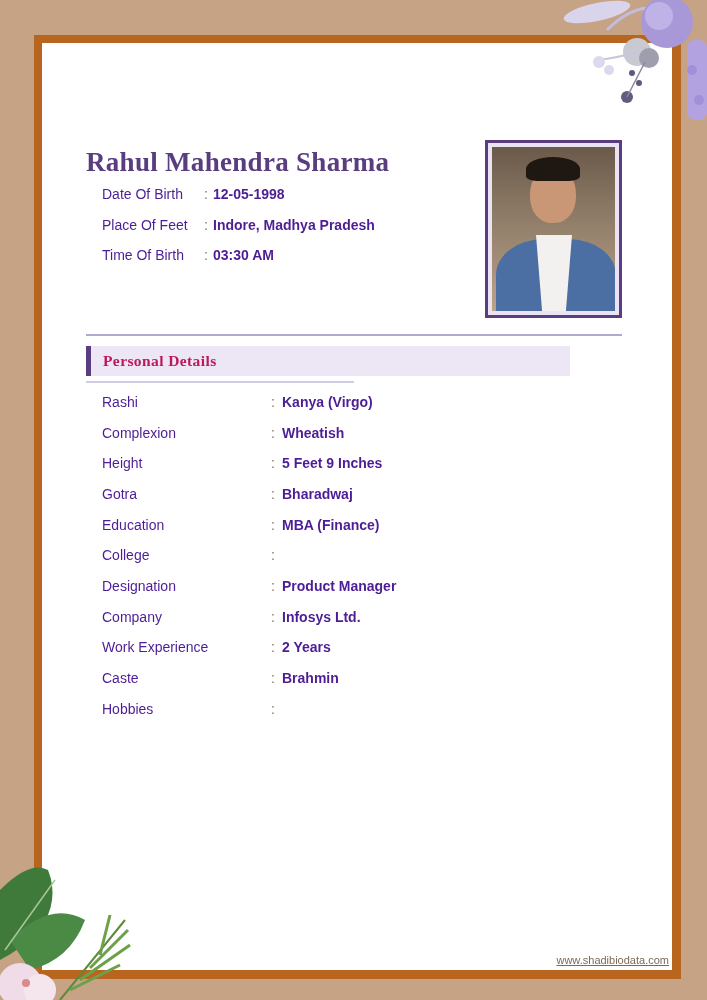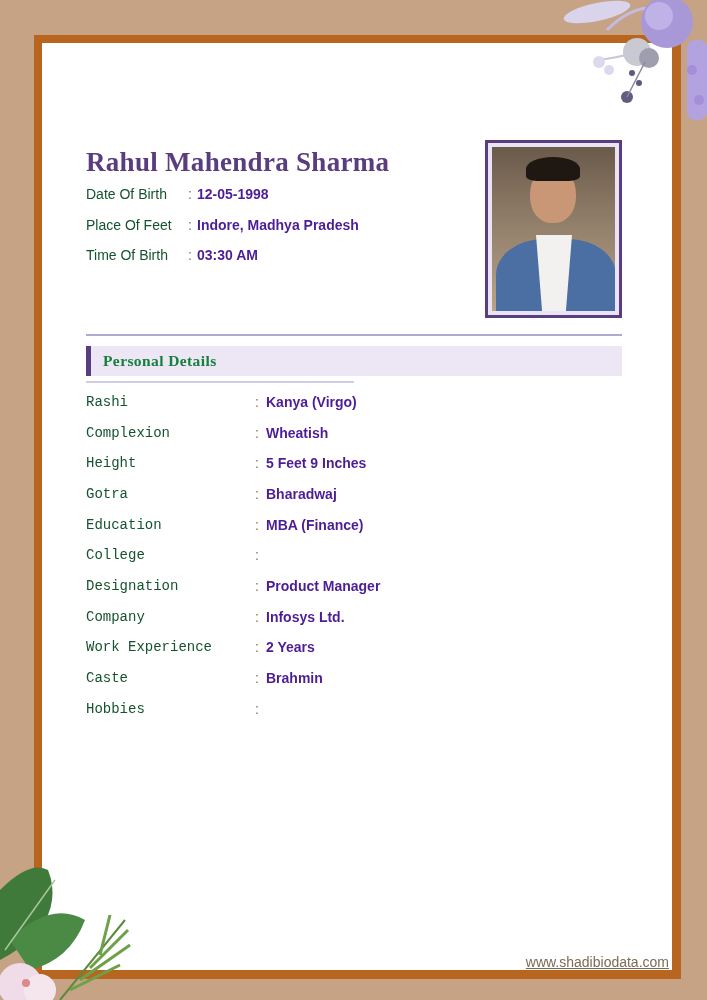--- a/index.html
+++ b/index.html
@@ -2,37 +2,37 @@
 <html><head>
 <meta charset="utf-8">
 <style>
   * { box-sizing: border-box; margin: 0; padding: 0; }
   html, body { width: 707px; height: 1000px; overflow: hidden; }
   body { background: #c5a384; position: relative; font-family: "Liberation Sans", sans-serif; }
   .frame { position: absolute; left: 34px; top: 35px; width: 647px; height: 944px; background: #b8651f; }
   .card { position: absolute; left: 42px; top: 43px; width: 630px; height: 927px; background: #ffffff; }
   .name { position: absolute; left: 86px; top: 139px; font-family: "Liberation Serif", serif; font-weight: bold; font-size: 27px; color: #5a3d7e; letter-spacing: 0.3px; margin-top: 8px; }
   .row { position: absolute; left: 86px; height: 22px; display: flex; align-items: center; font-size: 14px; }
-  .lbl { color: #14532d; }
+  .lbl { color: #4c1d95; margin-left: 16px; }
   .colon { color: #8a7250; }
   .val { color: #4c1d95; font-weight: bold; }
   .top .lbl { width: 102px; }
   .top .colon { width: 9px; }
-  .pd .lbl { width: 169px; font-family: Liberation Mono, monospace; }
+  .pd .lbl { width: 169px; }
   .pd .colon { width: 11px; }
   .photo { position: absolute; left: 485px; top: 140px; width: 137px; height: 178px; border: 3px solid #5a3d7e; background: #e9e3f3; padding: 4px; }
   .photo-inner { width: 100%; height: 100%; background: linear-gradient(180deg, #6a5a4a 0%, #8d7a66 40%, #b9a48a 100%); position: relative; overflow: hidden; }
   .head { position: absolute; left: 38px; top: 18px; width: 46px; height: 58px; border-radius: 50% 50% 45% 45%; background: #c99676; }
   .hair { position: absolute; left: 34px; top: 10px; width: 54px; height: 24px; border-radius: 50% 50% 20% 20%; background: #1e1712; }
   .suit { position: absolute; left: 4px; top: 92px; width: 120px; height: 90px; border-radius: 40% 40% 0 0; background: #4b6ea3; }
   .shirt { position: absolute; left: 44px; top: 88px; width: 36px; height: 90px; background: #f3f1ef; clip-path: polygon(0 0, 100% 0, 80% 100%, 20% 100%); }
   .divider { position: absolute; left: 86px; top: 334px; width: 536px; height: 2px; background: #b3a8d3; }
-  .section { position: absolute; left: 86px; top: 346px; width: 536px; height: 30px; background: #ece6f5; border-left: 5px solid #5a3d7e; display: flex; align-items: center; padding-left: 12px; font-family: "Liberation Serif", serif; font-weight: bold; font-size: 15.5px; color: #15803d; letter-spacing: 0.4px; }
+  .section { position: absolute; left: 86px; top: 346px; width: 484px; height: 30px; background: #ece6f5; border-left: 5px solid #5a3d7e; display: flex; align-items: center; padding-left: 12px; font-family: "Liberation Serif", serif; font-weight: bold; font-size: 15.5px; color: #be185d; letter-spacing: 0.4px; }
   .sub-divider { position: absolute; left: 86px; top: 381px; width: 268px; height: 2px; background: #d3cbe5; }
-  .footer-link { position: absolute; right: 38px; top: 954px; font-size: 14px; color: #7c6a55; text-decoration: underline; }
+  .footer-link { position: absolute; right: 38px; top: 954px; font-size: 11px; color: #7c6a55; text-decoration: underline; }
   .flower-tr { position: absolute; right: 0; top: 0; width: 220px; height: 125px; }
   .flower-bl { position: absolute; left: 0; bottom: 0; width: 140px; height: 150px; }
 </style>
 </head>
 <body>
 
 <div class="frame"></div>
 <div class="card"></div>
 
 <svg class="flower-tr" viewBox="0 0 220 125">

